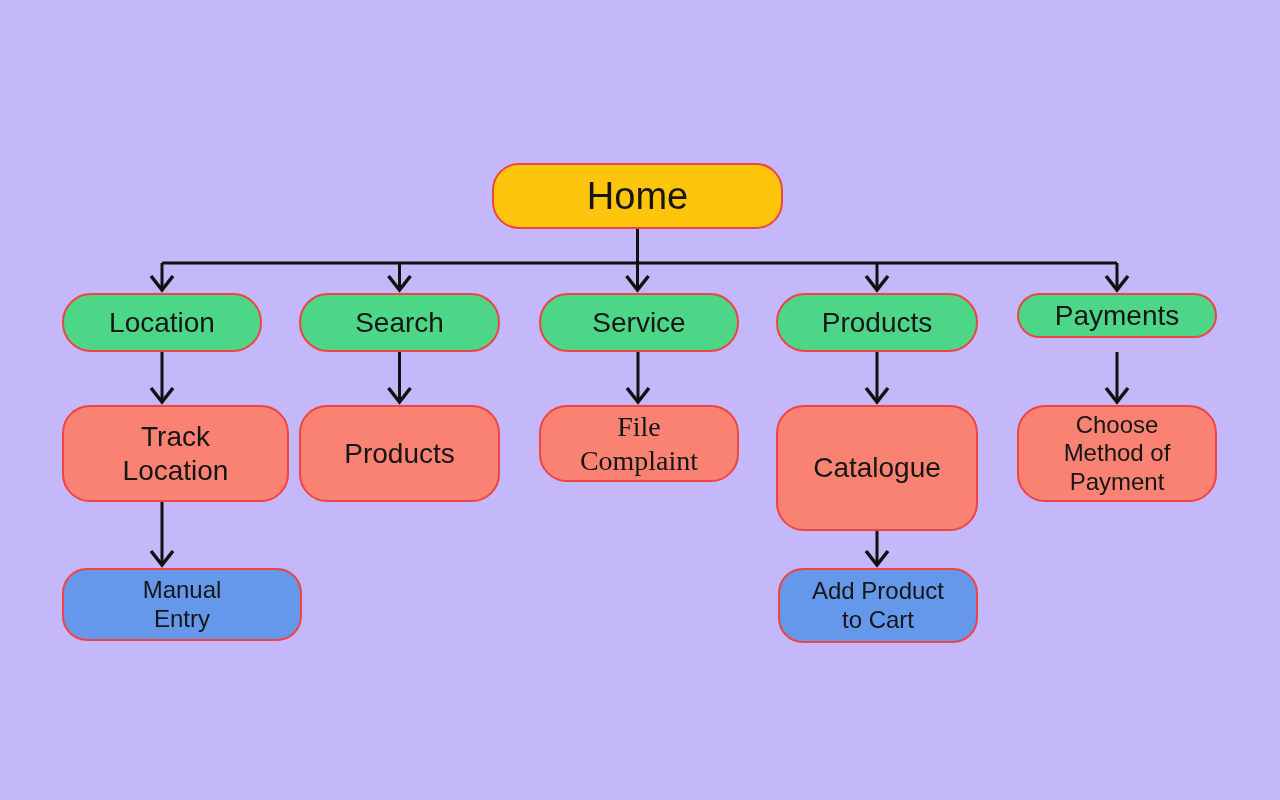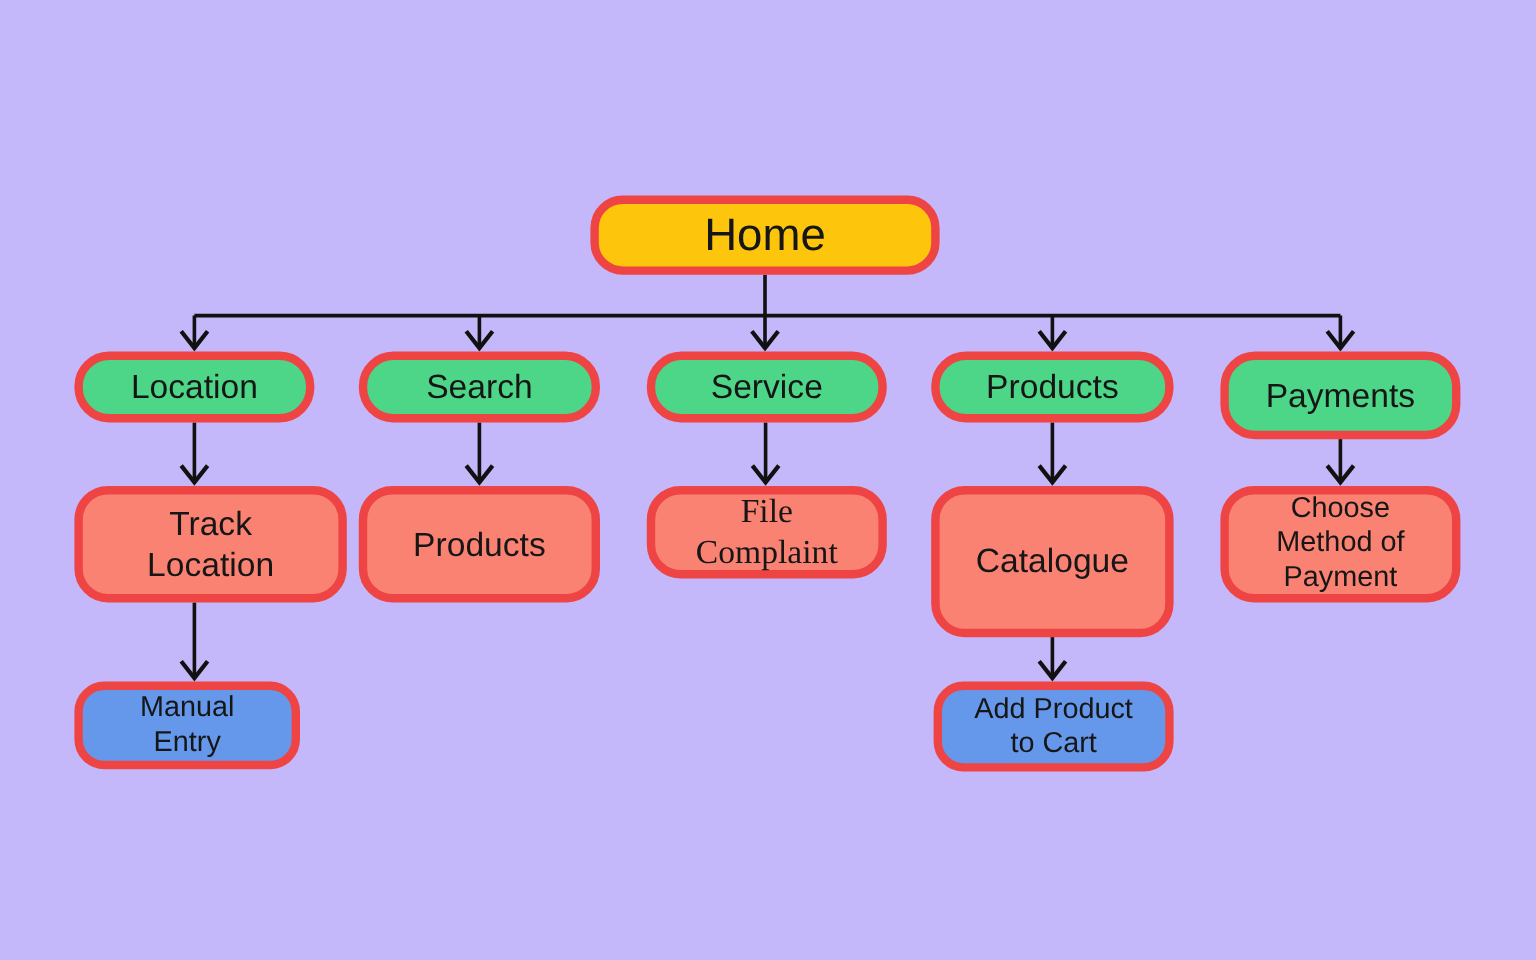--- a/index.html
+++ b/index.html
@@ -23,21 +23,21 @@
     left: 0;
     top: 0;
     width: 1280px;
     height: 800px;
     z-index: 1;
   }
   .node {
     position: absolute;
     z-index: 2;
     box-sizing: border-box;
-    border: 7px solid #ef4444;
+    border: 2px solid #ef4444;
     display: flex;
     align-items: center;
     justify-content: center;
     text-align: center;
     color: #161616;
   }
   .node .label {
     white-space: pre-line;
     line-height: 1.18;
   }
@@ -90,45 +90,45 @@
   </div>
   <div class="node fill-branch size-lg" style="left:539px; top:293px; width:200px; height:59px;">
     <span class="label">Service</span>
   </div>
   <div class="node fill-branch size-lg" style="left:299px; top:293px; width:201px; height:59px;">
     <span class="label">Search</span>
   </div>
   <div class="node fill-branch size-lg" style="left:776px; top:293px; width:202px; height:59px;">
     <span class="label">Products</span>
   </div>
-  <div class="node fill-branch size-lg" style="left:1017px; top:293px; width:200px; height:73px;">
+  <div class="node fill-branch size-lg" style="left:1017px; top:293px; width:200px; height:45px;">
     <span class="label">Payments</span>
   </div>
 
   <div class="node fill-page size-lg" style="left:62px; top:405px; width:227px; height:97px;">
     <span class="label">Track
 Location</span>
   </div>
   <div class="node fill-page size-lg" style="left:299px; top:405px; width:201px; height:97px;">
     <span class="label">Products</span>
   </div>
   <div class="node fill-page size-lg" style="left:539px; top:405px; width:200px; height:77px;font-family:Liberation Serif, serif;">
     <span class="label">File
 Complaint</span>
   </div>
   <div class="node fill-page size-lg" style="left:776px; top:405px; width:202px; height:126px;">
     <span class="label">Catalogue</span>
   </div>
-  <div class="node fill-page size-sm" style="left:1017px; top:405px; width:200px; height:97px;align-items:flex-end;">
+  <div class="node fill-page size-sm" style="left:1017px; top:405px; width:200px; height:97px;">
     <span class="label">Choose
 Method of
 Payment</span>
   </div>
 
-  <div class="node fill-action size-md" style="left:62px; top:568px; width:188px; height:73px;">
+  <div class="node fill-action size-md" style="left:62px; top:568px; width:240px; height:73px;">
     <span class="label">Manual
 Entry</span>
   </div>
   <div class="node fill-action size-md" style="left:778px; top:568px; width:200px; height:75px;">
     <span class="label">Add Product
 to Cart</span>
   </div>
 
 </div>
 

